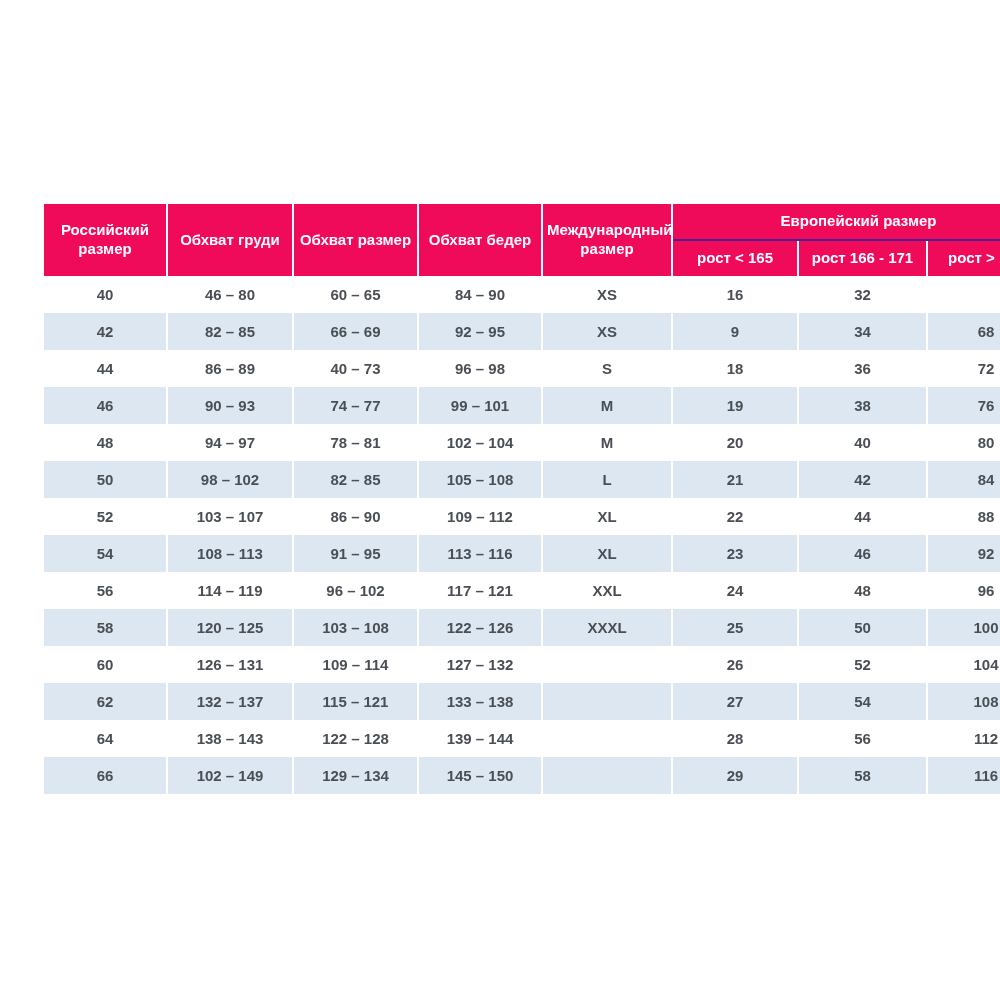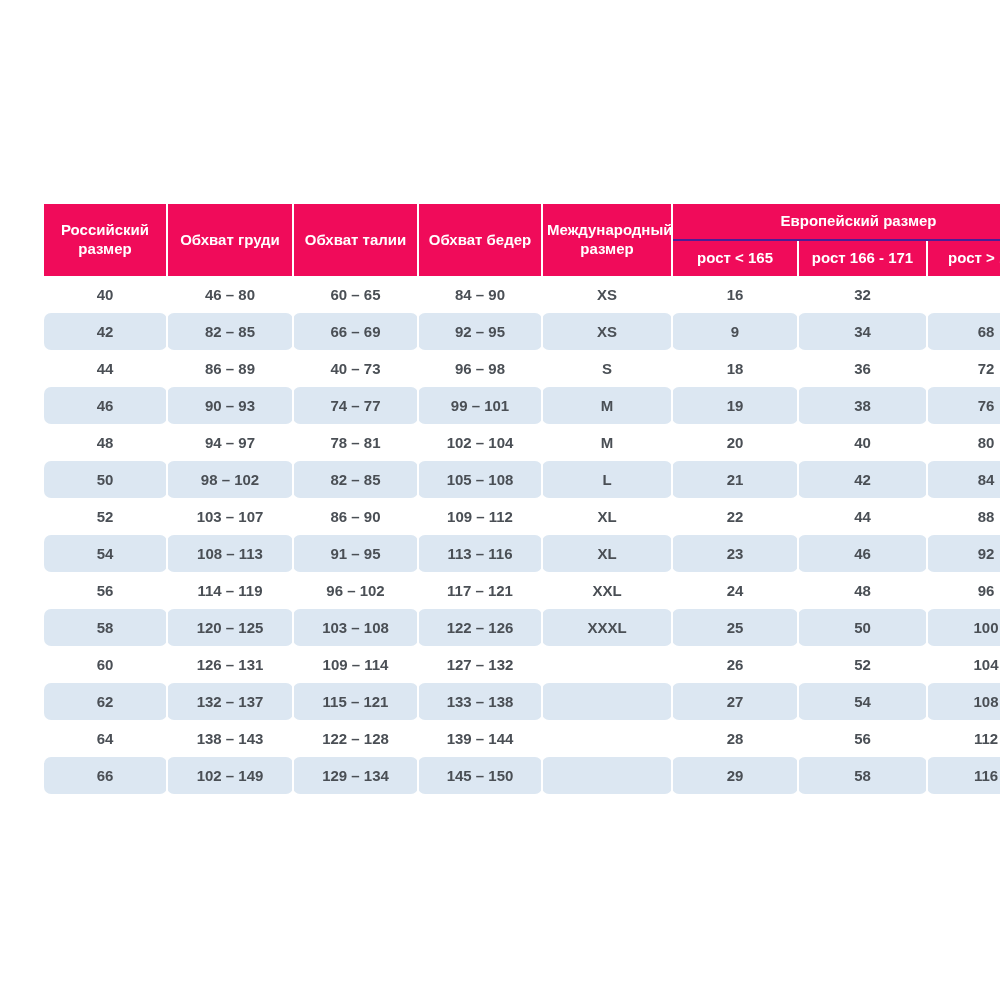--- a/index.html
+++ b/index.html
@@ -41,42 +41,42 @@
   .size-chart td {
     color: var(--cell-text, #4a4f55);
     background: var(--row-bg, #ffffff);
     font-weight: 700;
     font-size: 15px;
     text-align: center;
     vertical-align: middle;
     border-right: 2px solid #ffffff;
     padding: 0 4px;
   }
-  .size-chart tbody tr.alt td { background: var(--row-alt-bg, #dce7f2); border-radius: 7px; }
+  .size-chart tbody tr.alt td { background: var(--row-alt-bg, #dce7f2); }
 </style>
 </head>
 <body>
 
 <div class="table-wrap">
   <table class="size-chart">
     <colgroup>
       <col style="width:123px">
       <col style="width:126px">
       <col style="width:125px">
       <col style="width:124px">
       <col style="width:130px">
       <col style="width:126px">
       <col style="width:129px">
       <col style="width:117px">
     </colgroup>
     <thead>
       <tr>
         <th rowspan="2">Российский размер</th>
         <th rowspan="2">Обхват груди</th>
-        <th rowspan="2">Обхват талии</th>
+        <th rowspan="2">Обхват размер</th>
         <th rowspan="2">Обхват бедер</th>
         <th rowspan="2">Международный размер</th>
         <th colspan="3" class="group last">Европейский размер</th>
       </tr>
       <tr>
         <th>рост &lt; 165</th>
         <th>рост 166 - 171</th>
         <th class="last">рост &gt; 171</th>
       </tr>
     </thead>

